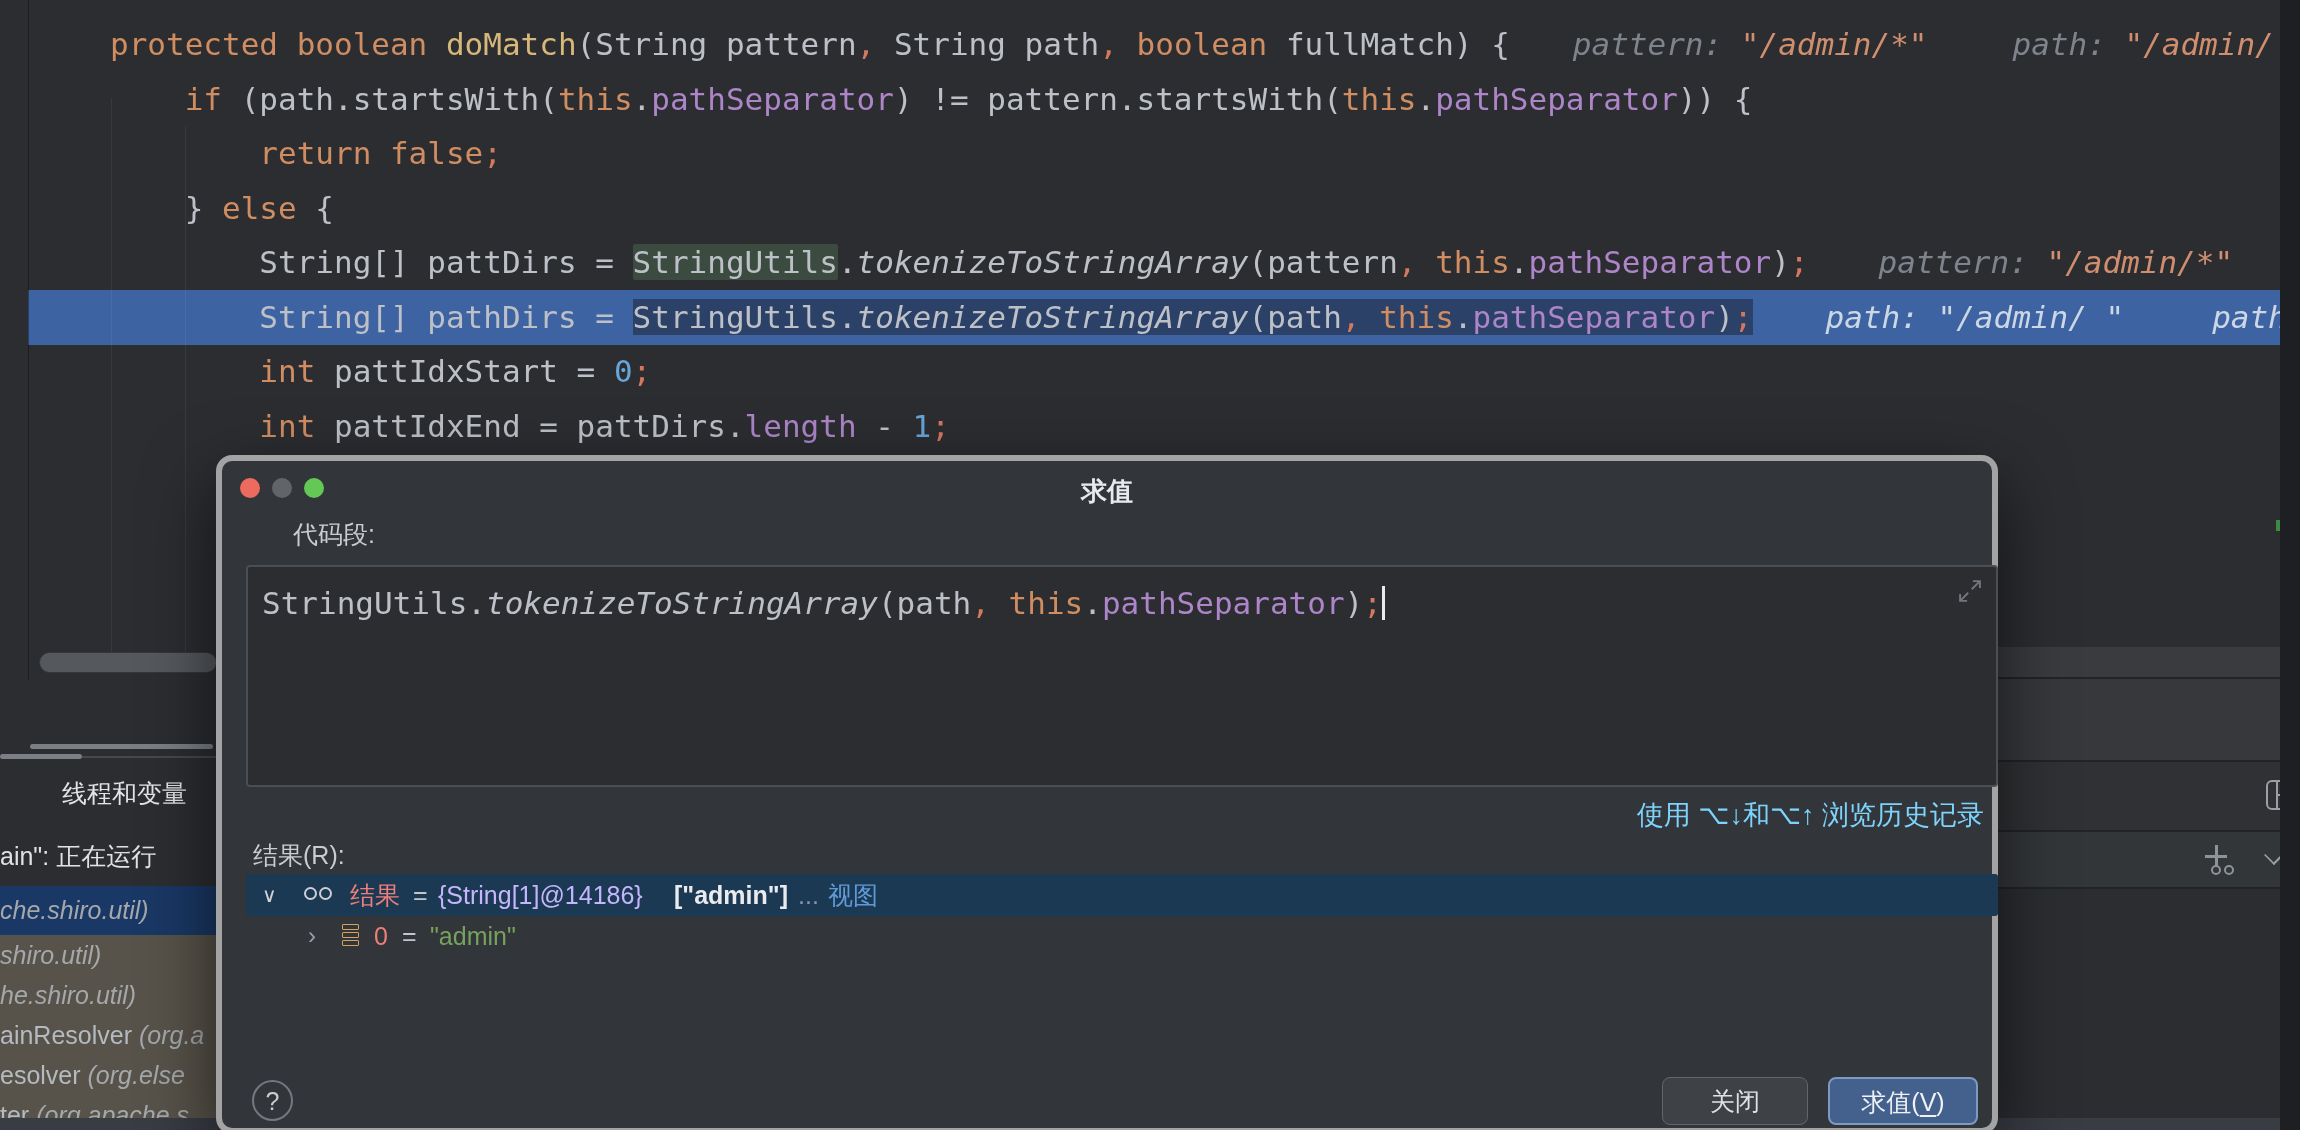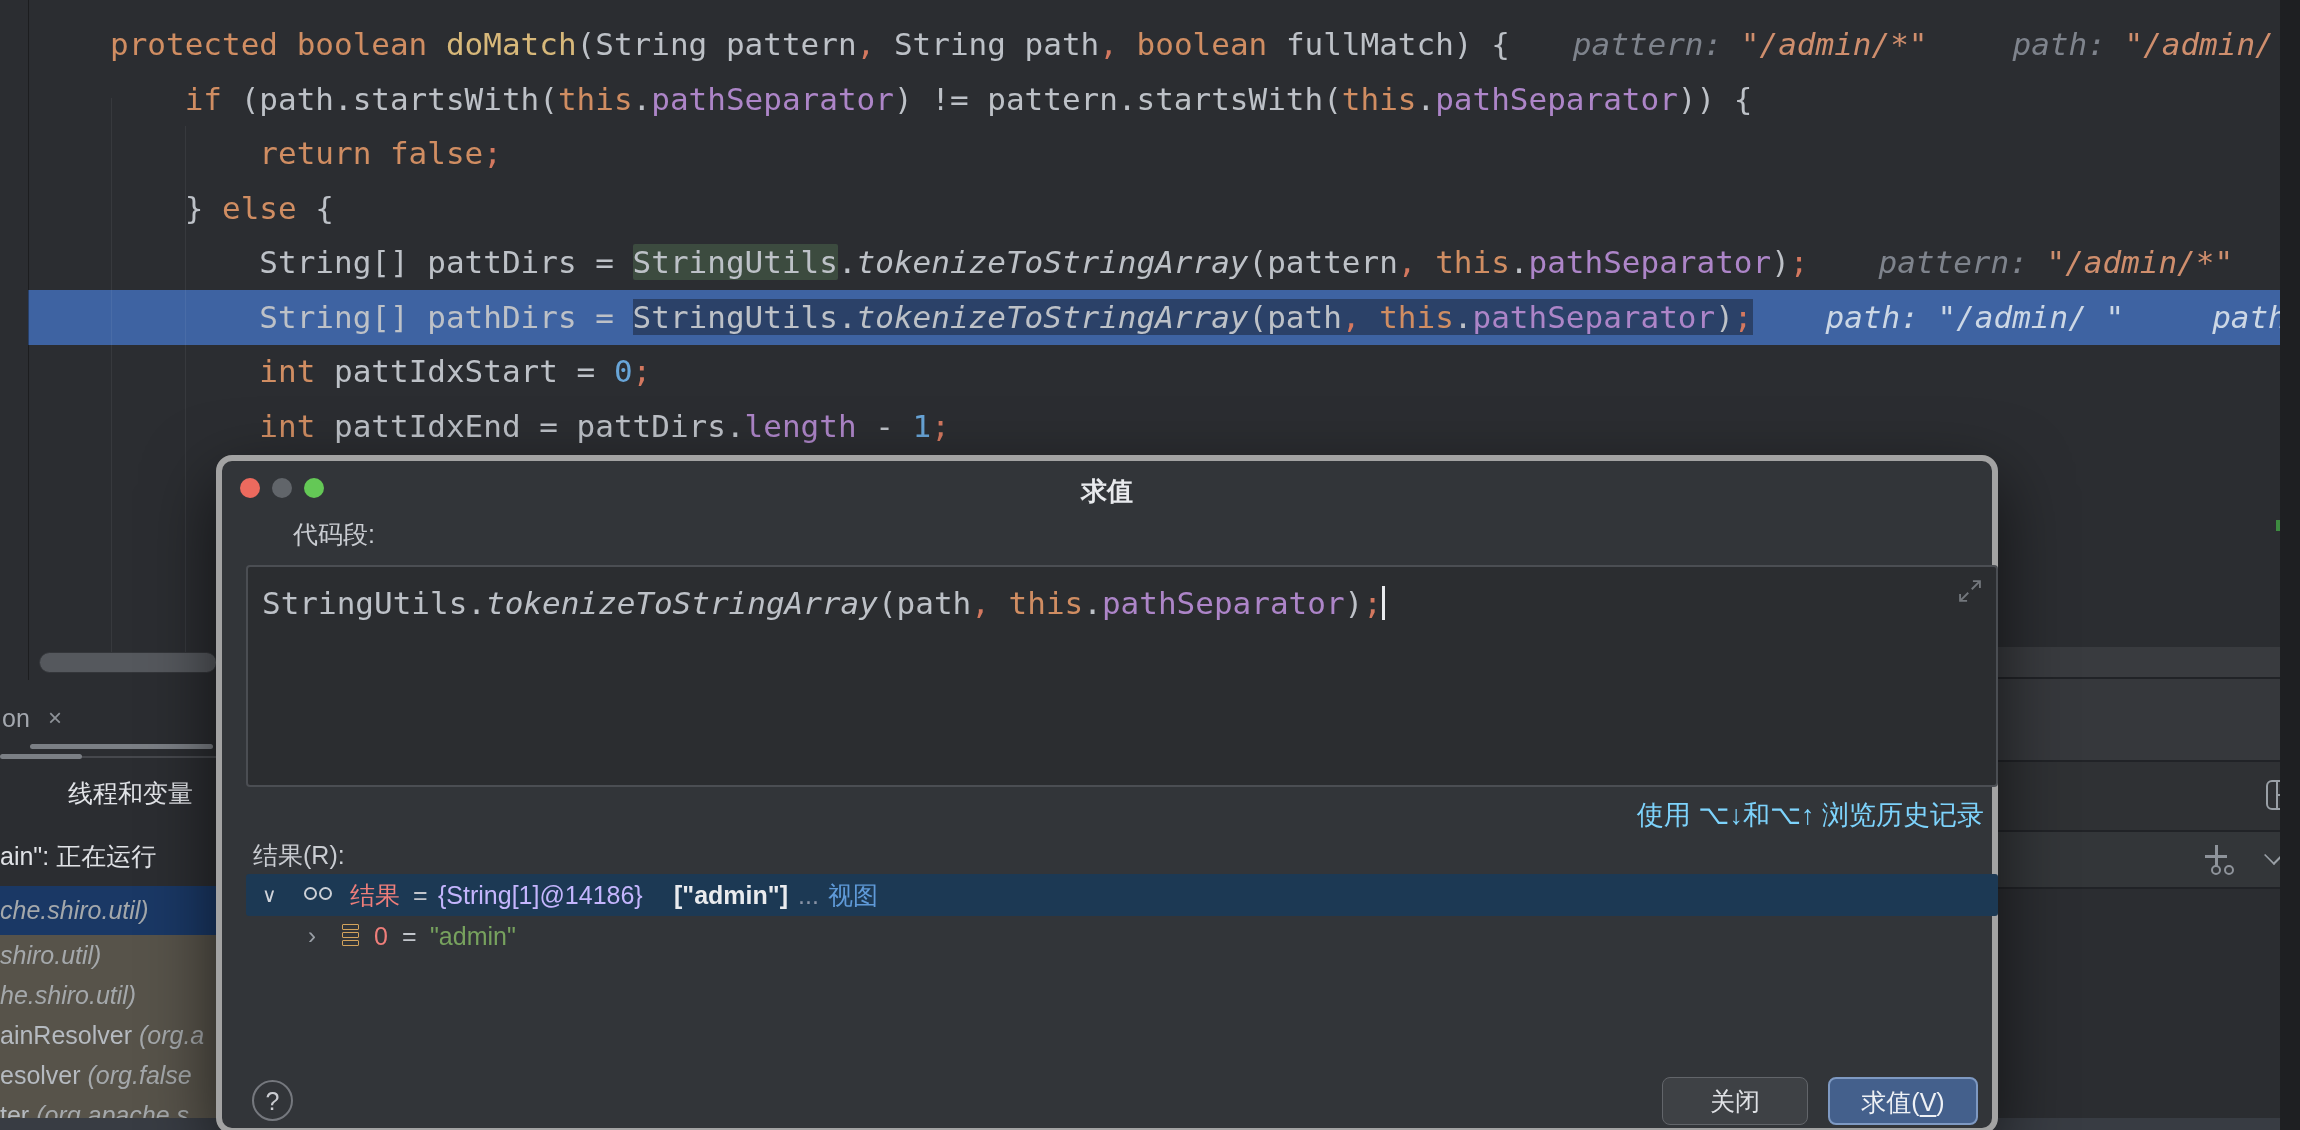--- a/index.html
+++ b/index.html
@@ -36,21 +36,21 @@
   #editor-hscrollbar { position:absolute; left:39px; top:652px; width:178px; height:21px;
     border-radius:11px; background:#55585d; border:1px solid #34363a; }
   #stripe-mark { position:absolute; left:2276px; top:520px; width:24px; height:11px; background:#3d8b40; }
   
   #left-panel { position:absolute; left:0; top:680px; width:217px; height:438px; background:#2b2d31; }
   #session-tab-row { position:absolute; left:0; top:0; width:217px; height:75px; }
   #session-tab-row .tab-label { position:absolute; left:2px; top:24px; font-size:25px; color:#a3a7ae; }
   #session-tab-row .tab-close { position:absolute; left:48px; top:24px; font-size:24px; color:#8e9298; }
   #session-divider-strong { position:absolute; left:0; top:74px; width:82px; height:5px; background:#7b7f85; border-radius:3px; }
   #session-divider { position:absolute; left:82px; top:76px; width:135px; height:2px; background:#46484d; }
-  #view-tab-row { position:absolute; left:12px; top:79px; width:217px; height:70px; }
+  #view-tab-row { position:absolute; left:6px; top:79px; width:217px; height:70px; }
   #view-tab-row .view-label { position:absolute; left:56px; top:18px; font-size:25px; color:#e2e4e8; }
   #view-tab-underline { position:absolute; left:30px; top:64px; width:183px; height:5px; background:#7b7f85; border-radius:3px; }
   #thread-row { position:absolute; left:0; top:149px; width:217px; height:48px; }
   #thread-row .thread-label { position:absolute; left:0px; top:11px; font-size:25px; color:#dfe1e5; white-space:pre; }
   #frames-olive { position:absolute; left:0; top:247px; width:217px; height:191px; background:#57534a; }
   #frames { position:absolute; left:0; top:198px; width:217px;margin-top:8px; }
   .frame-row { position:relative; width:217px; height:40px; line-height:40px; font-size:25px; white-space:pre; overflow:hidden; }
   .frame-row.selected { height:49px; line-height:49px; background:#1a3865; }
   .frame-name { color:#b5bac0; }
   .frame-pkg { color:#a4a8ab; font-style:italic; }
@@ -142,40 +142,36 @@
         <div class="cline" style="top: 399px;"><span class="tok pl">        </span><span class="tok kw">int</span><span class="tok pl"> pattIdxEnd = pattDirs.</span><span class="tok fld">length</span><span class="tok pl"> - </span><span class="tok num">1</span><span class="tok pu">;</span></div>
       </div>
     <div class="gutter-seam"></div>
     <div class="indent-guide" style="left:111px; top:98px; height:557px;"></div>
     <div class="indent-guide" style="left:185px; top:126px; height:529px;"></div>
     <div id="editor-hscrollbar"></div>
   </div>
   <div id="stripe-mark"></div>
 
   <div id="left-panel">
-    <div id="session-tab-row">
-      <span class="tab-label">on</span>
-      <span class="tab-close">×</span>
-    </div>
     <div id="session-divider-strong"></div>
     <div id="session-divider"></div>
     <div id="view-tab-row">
       <span class="view-label">线程和变量</span>
     </div>
     <div id="view-tab-underline"></div>
     <div id="thread-row">
       <span class="thread-label">ain": 正在运行</span>
     </div>
     <div id="frames-olive"></div>
     <div id="frames">
         <div class="frame-row selected"><span class="frame-pkg">che.shiro.util)</span></div>
         <div class="frame-row"><span class="frame-pkg">shiro.util)</span></div>
         <div class="frame-row"><span class="frame-pkg">he.shiro.util)</span></div>
         <div class="frame-row"><span class="frame-name">ainResolver </span><span class="frame-pkg">(org.a</span></div>
-        <div class="frame-row"><span class="frame-name">esolver </span><span class="frame-pkg">(org.false</span></div>
+        <div class="frame-row"><span class="frame-name">esolver </span><span class="frame-pkg">(org.else</span></div>
         <div class="frame-row"><span class="frame-name">ter </span><span class="frame-pkg">(org.apache.s</span></div>
       </div>
   </div>
 
   <div id="right-panel">
     <div class="rband" id="rband-a"></div>
     <div class="rdivider" style="top:30px;"></div>
     <div class="rband" id="rband-b"></div>
     <div class="rdivider" style="top:113px;"></div>
     <div class="rband" id="rband-c"></div>

